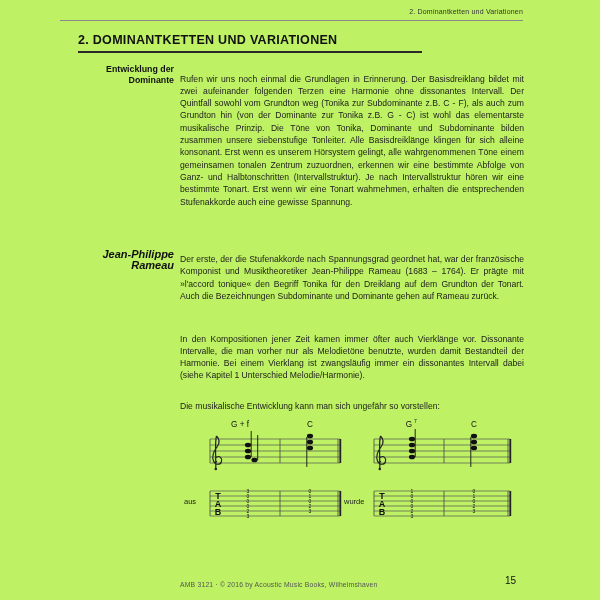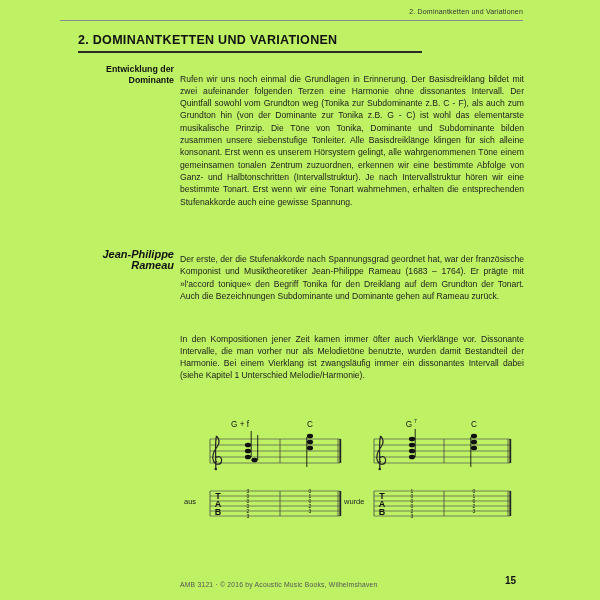--- a/index.html
+++ b/index.html
@@ -27,21 +27,21 @@
   .body-par{
     position:absolute;left:180px;width:344px;
     font-size:8.6px;line-height:12.3px;text-align:justify;color:#1c1c1c;
   }
   .par1{top:64px;}
   .par2{top:233px;margin-top:20px;}
   .par3{top:324px;}
   .fig-intro{position:absolute;left:180px;top:401px;font-size:8.6px;color:#1c1c1c;}
   .music-figure{position:absolute;left:178px;top:415px;}
   .footer-text{position:absolute;left:180px;top:581px;font-size:6.8px;color:#555;letter-spacing:.2px;}
-  .page-number{position:absolute;left:505px;top:575px;font-size:10px;font-weight:700;color:#111;}
+  .page-number{position:absolute;left:505px;top:575px;font-size:10px;font-weight:400;color:#111;}
   svg text{font-family:"Liberation Sans",sans-serif;fill:#111;}
   .chord-label{font-size:8.2px;}
   .chord-sup{font-size:5px;}
   .sys-label{font-size:7.5px;fill:#222;}
   .tab-letter{font-size:9px;font-weight:700;}
   .tab-number{font-size:5px;}
 </style>
 </head>
 <body>
 
@@ -53,20 +53,21 @@
   <h1 class="title">2. DOMINANTKETTEN UND VARIATIONEN</h1>
   <div class="title-rule"></div>
 
   <div class="margin-label label-entwicklung">Entwicklung der Dominante</div>
   <p class="body-par par1">Rufen wir uns noch einmal die Grundlagen in Erinnerung. Der Basisdreiklang bildet mit zwei aufeinander folgenden Terzen eine Harmonie ohne dissonantes Intervall. Der Quintfall sowohl vom Grundton weg (Tonika zur Subdominante z.B. C - F), als auch zum Grundton hin (von der Dominante zur Tonika z.B. G - C) ist wohl das elementarste musikalische Prinzip. Die Töne von Tonika, Dominante und Subdominante bilden zusammen unsere siebenstufige Tonleiter. Alle Basisdreiklänge klingen für sich alleine konsonant. Erst wenn es unserem Hörsystem gelingt, alle wahrgenommenen Töne einem gemeinsamen tonalen Zentrum zuzuordnen, erkennen wir eine bestimmte Abfolge von Ganz- und Halbtonschritten (Intervallstruktur). Je nach Intervallstruktur hören wir eine bestimmte Tonart. Erst wenn wir eine Tonart wahrnehmen, erhalten die entsprechenden Stufenakkorde auch eine gewisse Spannung.</p>
 
   <div class="margin-label label-rameau">Jean-Philippe Rameau</div>
   <p class="body-par par2">Der erste, der die Stufenakkorde nach Spannungsgrad geordnet hat, war der französische Komponist und Musiktheoretiker Jean-Philippe Rameau (1683 – 1764). Er prägte mit »l'accord tonique« den Begriff Tonika für den Dreiklang auf dem Grundton der Tonart. Auch die Bezeichnungen Subdominante und Dominante gehen auf Rameau zurück.</p>
   <p class="body-par par3">In den Kompositionen jener Zeit kamen immer öfter auch Vierklänge vor. Dissonante Intervalle, die man vorher nur als Melodietöne benutzte, wurden damit Bestandteil der Harmonie. Bei einem Vierklang ist zwangsläufig immer ein dissonantes Intervall dabei (siehe Kapitel 1 Unterschied Melodie/Harmonie).</p>
 
+  <div class="fig-intro">Die musikalische Entwicklung kann man sich ungefähr so vorstellen:</div>
 
   <svg class="music-figure" width="352" height="138" viewBox="0 0 352 138" xmlns="http://www.w3.org/2000/svg">
     <defs>
       <path id="clef" d="M5.5 2 C8.5 5, 9 9, 6 13 C2.5 17.5, 0.5 22, 2.5 27 C4.2 31, 9.2 31.5, 10.5 27.5 C11.5 24, 8.5 21.5, 5.8 23 C4 24, 4 27, 6 28 M5.5 2 C4 6, 4.6 12, 4.8 34" fill="none" stroke="#222" stroke-width="1.2"></path>
     </defs>
 
     <g>
       <text class="sys-label" x="6" y="89">aus</text>
 
       <path d="M32 24 H162 M32 30 H162 M32 36 H162 M32 42 H162 M32 48 H162" stroke="#555" stroke-width="0.7"></path>

